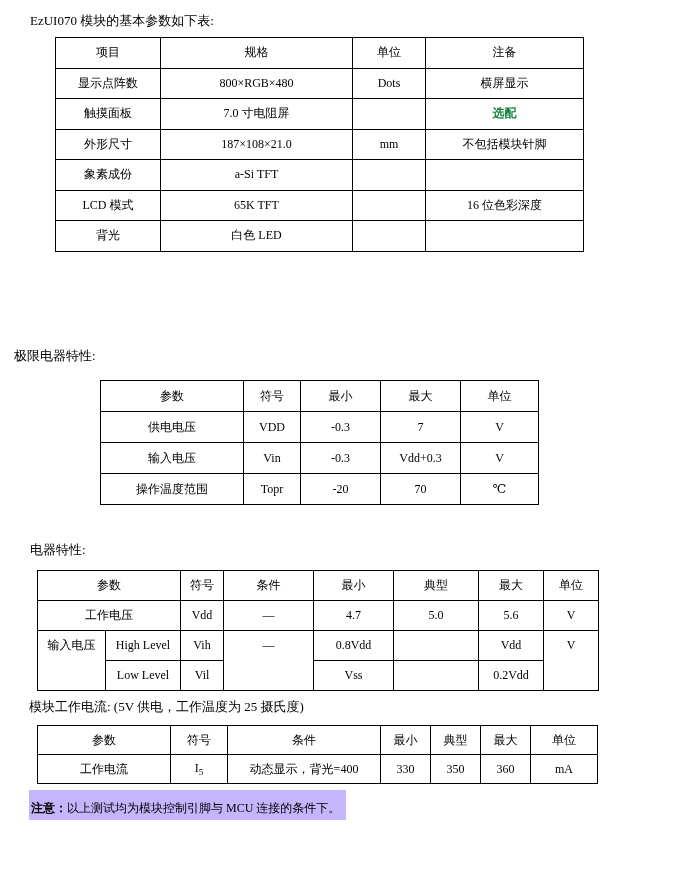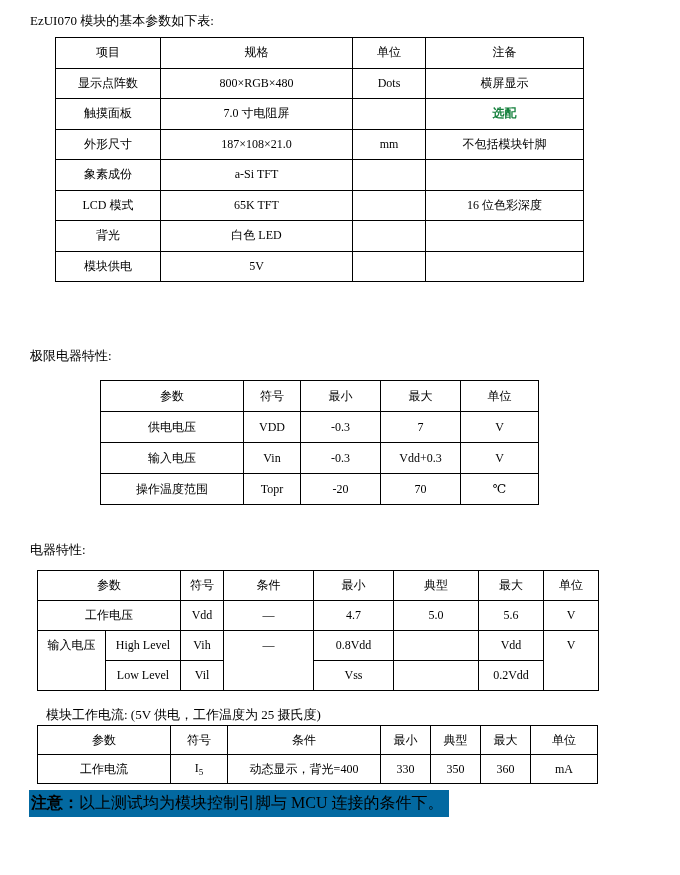--- a/index.html
+++ b/index.html
@@ -13,22 +13,22 @@
     border:1px solid #000; text-align:center; vertical-align:middle;
     font-size:12px; padding:0 2px; overflow:hidden; white-space:nowrap;
   }
   .t1 td { height:29.5px; }
   .t2 td { height:30px; }
   .t3 td { height:29px; }
   .t4 td { height:28px; }
   .vtop { vertical-align:top !important; line-height:29px; }
   .link { color:#15803d; font-weight:bold; cursor:pointer; text-decoration:none; }
   .note {
-    position:absolute; left:29px; top:790px; background:#0369a1;
-    font-size:16px; padding:3px 6px 3px 2px; white-space:nowrap;
+    position:absolute; left:29px; top:790px; background:#c4b5fd;
+    font-size:12px; padding:10px 6px 3px 2px; white-space:nowrap;
   }
   .note b { font-weight:bold; }
   sub.sym { font-size:9px; }
 </style>
 </head>
 <body>
 
 <div class="doc">
 
   <div class="label" style="left:30px; top:12px;">EzUI070 模块的基本参数如下表:</div>
@@ -76,30 +76,24 @@
       <td>65K TFT</td>
       <td></td>
       <td>16 位色彩深度</td>
     </tr>
     <tr>
       <td>背光</td>
       <td>白色 LED</td>
       <td></td>
       <td></td>
     </tr>
-    <tr>
-      <td>模块供电</td>
-      <td>5V</td>
-      <td></td>
-      <td></td>
-    </tr>
-  </tbody>
-    </table>
-
-  <div class="label" style="left:30px; top:347px;">极限电器特性:</div>
+  </tbody>
+    </table>
+
+  <div class="label" style="left:14px; top:347px;">极限电器特性:</div>
 
   <table class="t t2" style="left:100px; top:380px; width:438px;">
     <colgroup>
         <col style="width:143px">
         <col style="width:57px">
         <col style="width:80px">
         <col style="width:80px">
         <col style="width:78px">
       </colgroup>
     <tbody>
@@ -179,21 +173,21 @@
     <tr>
       <td>Low Level</td>
       <td>Vil</td>
       <td>Vss</td>
       <td></td>
       <td>0.2Vdd</td>
     </tr>
   </tbody>
     </table>
 
-  <div class="label" style="left:46px; top:698px;margin-top:8px;">模块工作电流: (5V 供电，工作温度为 25 摄氏度)</div>
+  <div class="label" style="left:29px; top:698px;">模块工作电流: (5V 供电，工作温度为 25 摄氏度)</div>
 
   <table class="t t4" style="left:37px; top:725px; width:560px;">
     <colgroup>
         <col style="width:133px">
         <col style="width:57px">
         <col style="width:153px">
         <col style="width:50px">
         <col style="width:50px">
         <col style="width:50px">
         <col style="width:67px">

